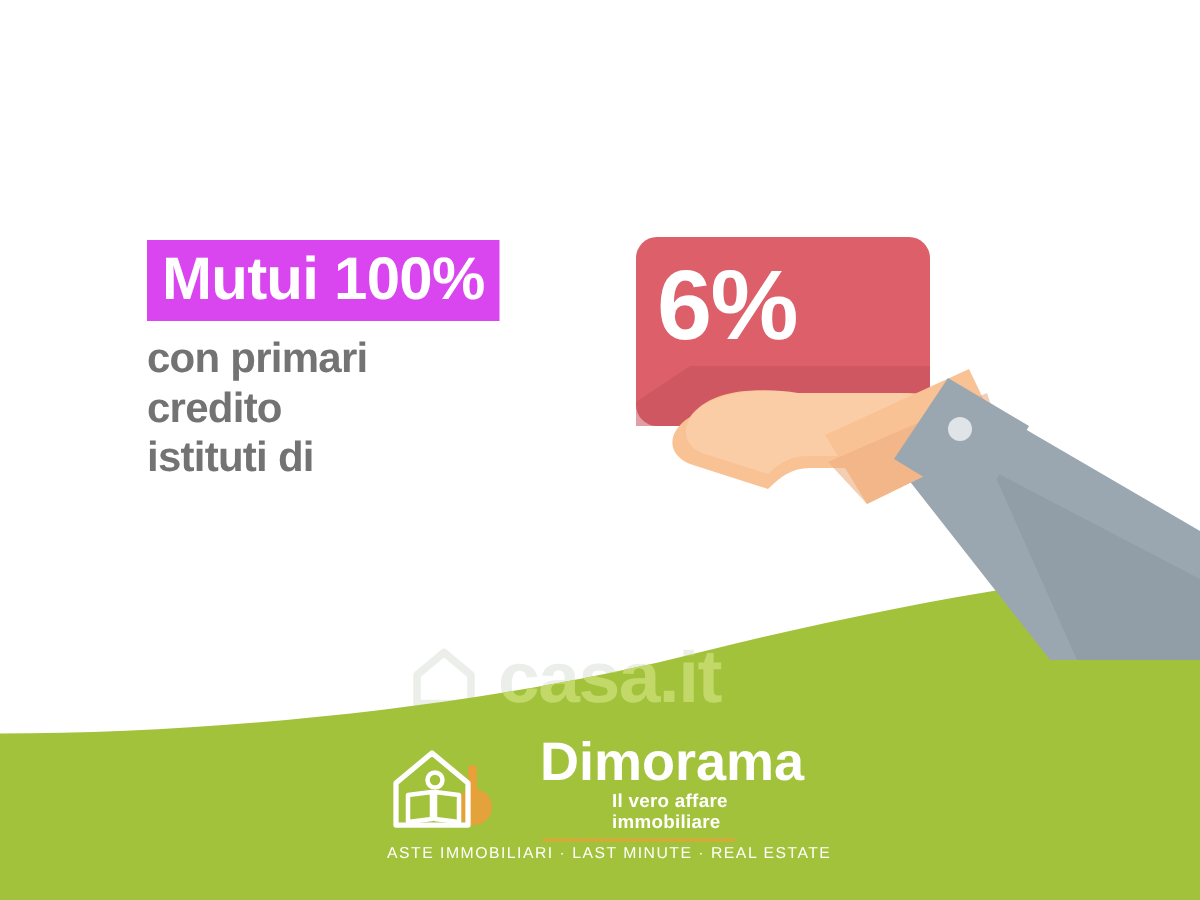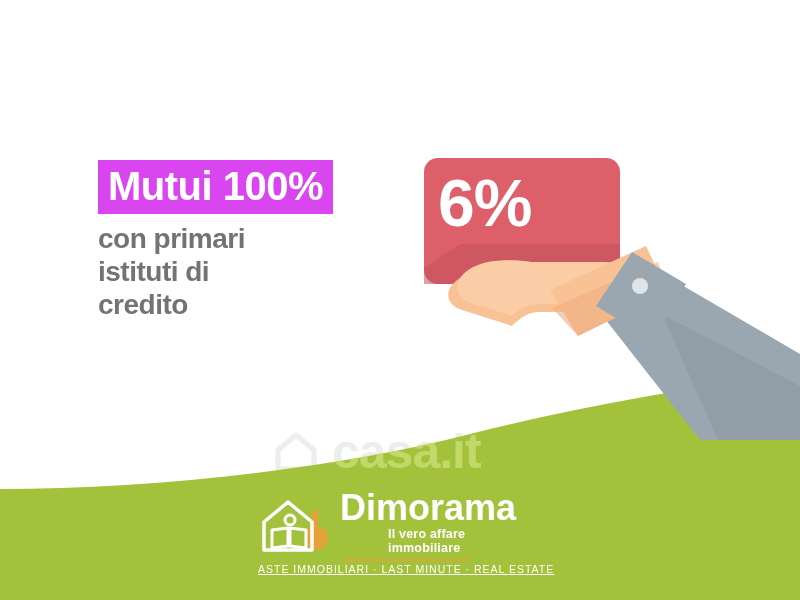--- a/index.html
+++ b/index.html
@@ -115,21 +115,21 @@
   .logo-lockup {
     position: absolute;
     left: 258px;
     top: 494px;
     width: 262px;
     height: 92px;
   }
   .logo-row {
     display: flex;
     align-items: center;
-    gap: 4px;
+    gap: 24px;
     height: 62px;
   }
   .logo-mark {
     width: 78px;
     height: 62px;
     flex: 0 0 78px;
     position: relative;
   }
   .logo-words {
     flex: 1 1 auto;
@@ -158,21 +158,20 @@
     margin-left: 2px;
     opacity: 0.85;
   }
   .logo-sub {
     margin-top: 7px;
     font-size: 10.5px;
     color: #ffffff;
     letter-spacing: 1.0px;
     text-align: right;
     white-space: nowrap;
-    text-decoration: underline;
   }
 </style>
 </head>
 <body>
 
 <div id="banner">
 
   <div class="wm-layer-light" style="position:absolute;inset:0;">
     <div class="watermark">
       <div class="watermark-icon">
@@ -201,22 +200,22 @@
       <text x="332" y="468" font-family="Liberation Sans, sans-serif" font-size="50" font-weight="bold" fill="#c2d96a" letter-spacing="-1">casa.it</text>
     </g>
   </svg>
 
   <div class="headline">
     <div class="headline-hl-wrap">
       <span class="headline-hl">Mutui 100%</span>
     </div>
     <div class="headline-rest">
       <span>con primari</span>
+      <span>credito</span>
       <span>istituti di</span>
-      <span>credito</span>
     </div>
   </div>
 
   <div class="illustration">
     <svg viewBox="0 0 400 300" width="400" height="300">
 
       <path d="M232,116 L400,214 L400,300 L300,300 L198,170 Z" fill="#9aa7b0"></path>
       <path d="M262,174 L400,246 L400,300 L318,300 Z" fill="#8b98a3" opacity="0.55"></path>
 
       <rect x="24" y="18" width="196" height="126" rx="14" ry="14" fill="#dc5f69"></rect>

